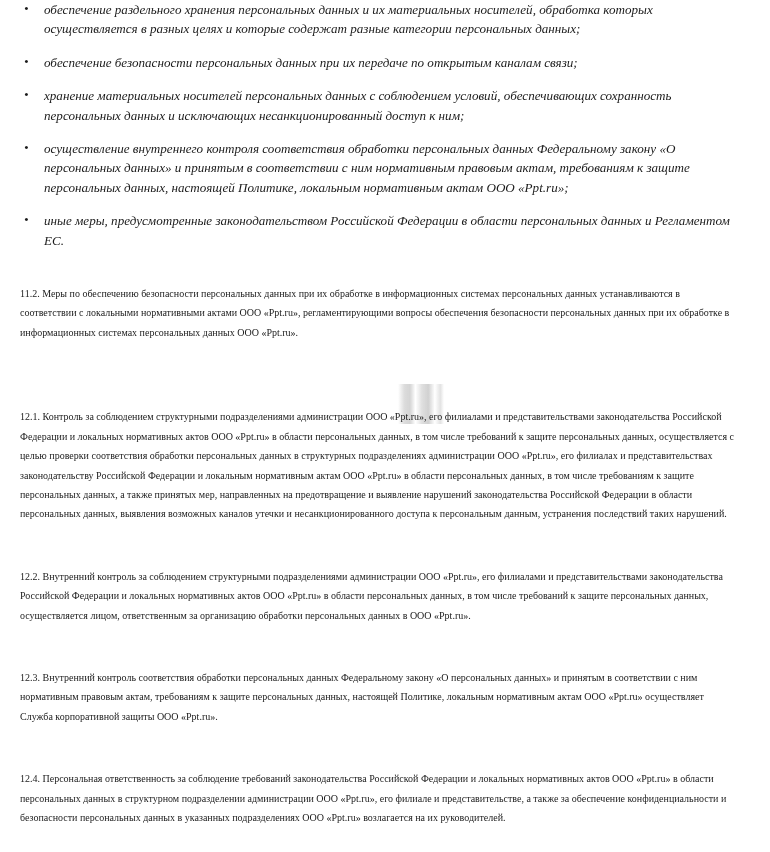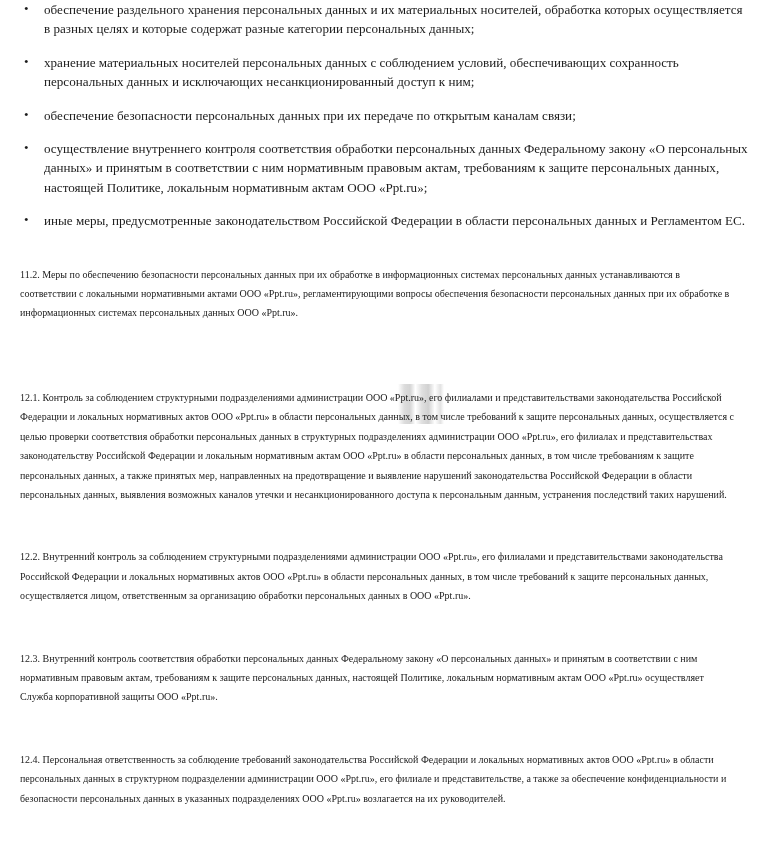--- a/index.html
+++ b/index.html
@@ -60,20 +60,21 @@
     padding: 0;
   }
   ul.bullets > li {
     position: relative;
     padding-left: 44px;
     margin: 0 0 14px 0;
     font-size: 13.1px;
     line-height: 19.4px;
     text-align: left;
     padding-right: 22px;
+    font-style: italic;
   }
   ul.bullets > li:last-child { margin-bottom: 0; }
   ul.bullets > li::before {
     content: "\2022";
     position: absolute;
     left: 24px;
     top: -1px;
     font-size: 13px;
     line-height: 19.4px;
     color: #1b1b1b;
@@ -96,22 +97,22 @@
 <body>
 
 <div class="page">
 
   <div class="watermark"></div>
 
   <div class="content">
 
     <ul class="bullets bullets-block">
       <li>обеспечение раздельного хранения персональных данных и их материальных носителей, обработка которых осуществляется в разных целях и которые содержат разные категории персональных данных;</li>
+      <li>обеспечение безопасности персональных данных при их передаче по открытым каналам связи;</li>
       <li>хранение материальных носителей персональных данных с соблюдением условий, обеспечивающих сохранность персональных данных и исключающих несанкционированный доступ к ним;</li>
-      <li>обеспечение безопасности персональных данных при их передаче по открытым каналам связи;</li>
       <li>осуществление внутреннего контроля соответствия обработки персональных данных Федеральному закону «О персональных данных» и принятым в соответствии с ним нормативным правовым актам, требованиям к защите персональных данных, настоящей Политике, локальным нормативным актам ООО «Ppt.ru»;</li>
       <li>иные меры, предусмотренные законодательством Российской Федерации в области персональных данных и Регламентом ЕС.</li>
     </ul>
 
     <div class="gap-lg"></div>
 
     <p class="para">11.2. Меры по обеспечению безопасности персональных данных при их обработке в информационных системах персональных данных устанавливаются в соответствии с локальными нормативными актами ООО «Ppt.ru», регламентирующими вопросы обеспечения безопасности персональных данных при их обработке в информационных системах персональных данных ООО «Ppt.ru».</p>
 
     <div class="gap-lg"></div>
 

